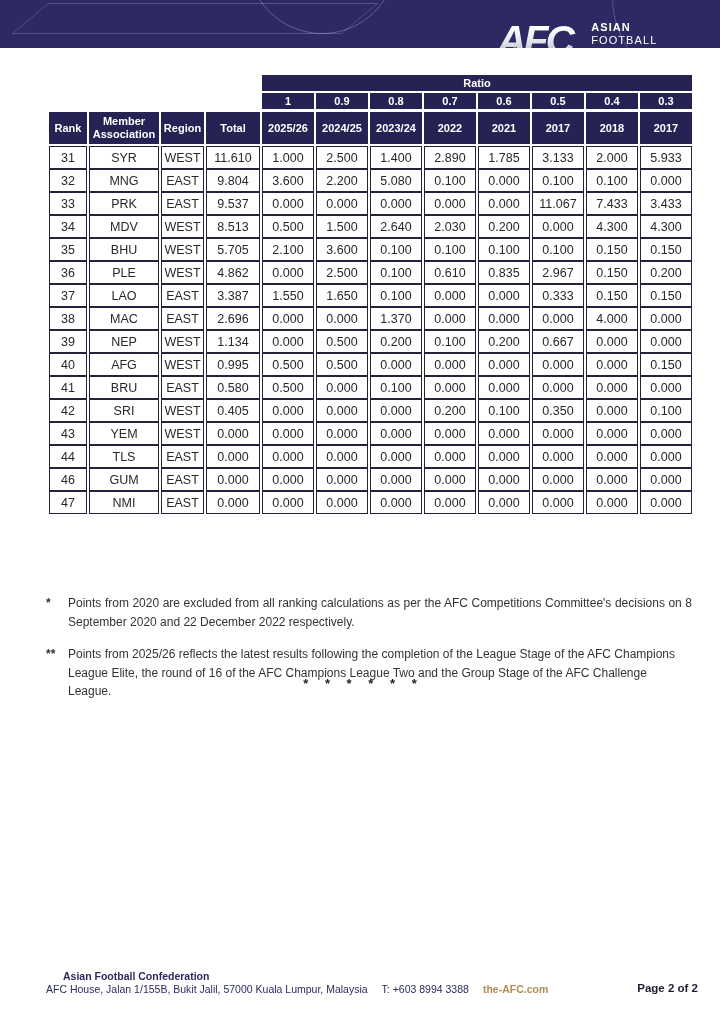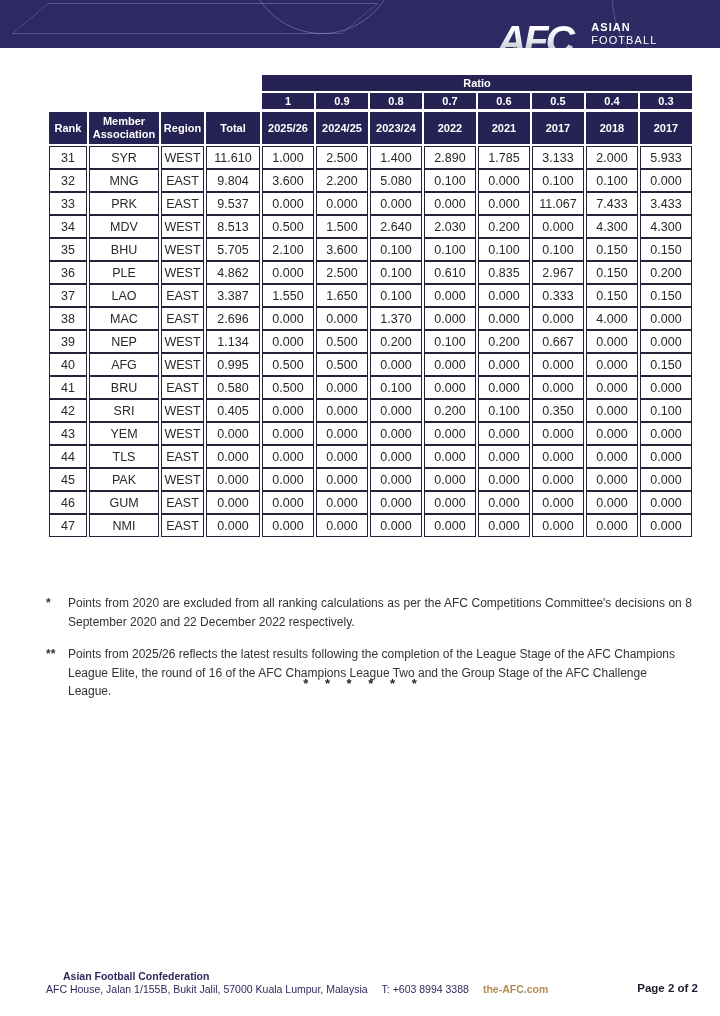--- a/index.html
+++ b/index.html
@@ -337,34 +337,20 @@
           <td class="data">0.000</td>
           <td class="data">0.000</td>
           <td class="data">0.000</td>
           <td class="data">0.000</td>
           <td class="data">0.000</td>
           <td class="data">0.000</td>
           <td class="data">0.000</td>
           <td class="data">0.000</td>
         </tr>
         <tr>
-          <td class="data">45</td>
-          <td class="data">PAK</td>
-          <td class="data">WEST</td>
-          <td class="data">0.000</td>
-          <td class="data">0.000</td>
-          <td class="data">0.000</td>
-          <td class="data">0.000</td>
-          <td class="data">0.000</td>
-          <td class="data">0.000</td>
-          <td class="data">0.000</td>
-          <td class="data">0.000</td>
-          <td class="data">0.000</td>
-        </tr>
-        <tr>
           <td class="data">46</td>
           <td class="data">GUM</td>
           <td class="data">EAST</td>
           <td class="data">0.000</td>
           <td class="data">0.000</td>
           <td class="data">0.000</td>
           <td class="data">0.000</td>
           <td class="data">0.000</td>
           <td class="data">0.000</td>
           <td class="data">0.000</td>

